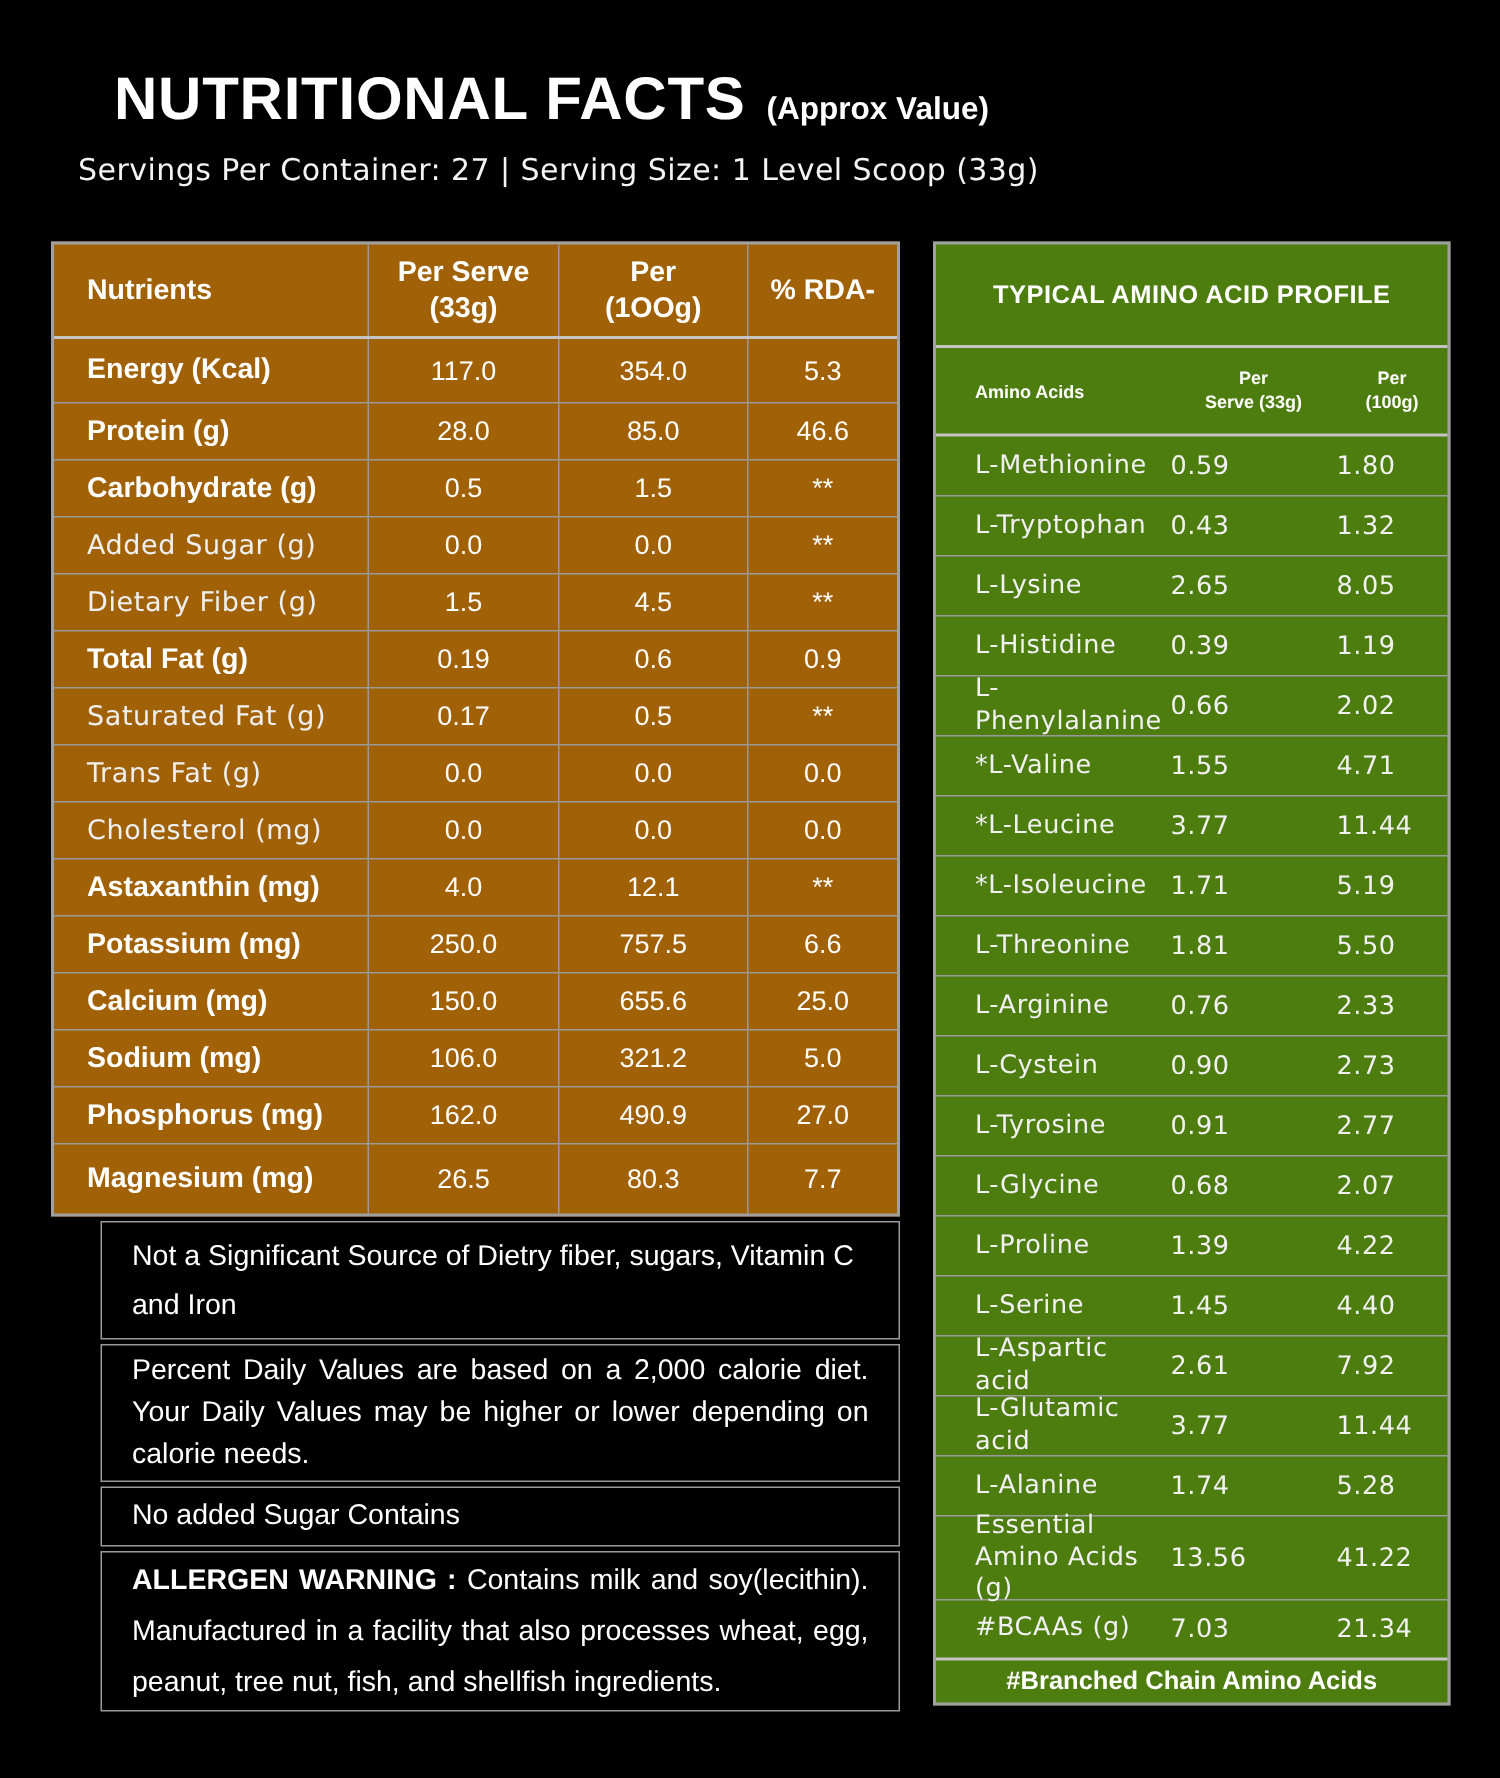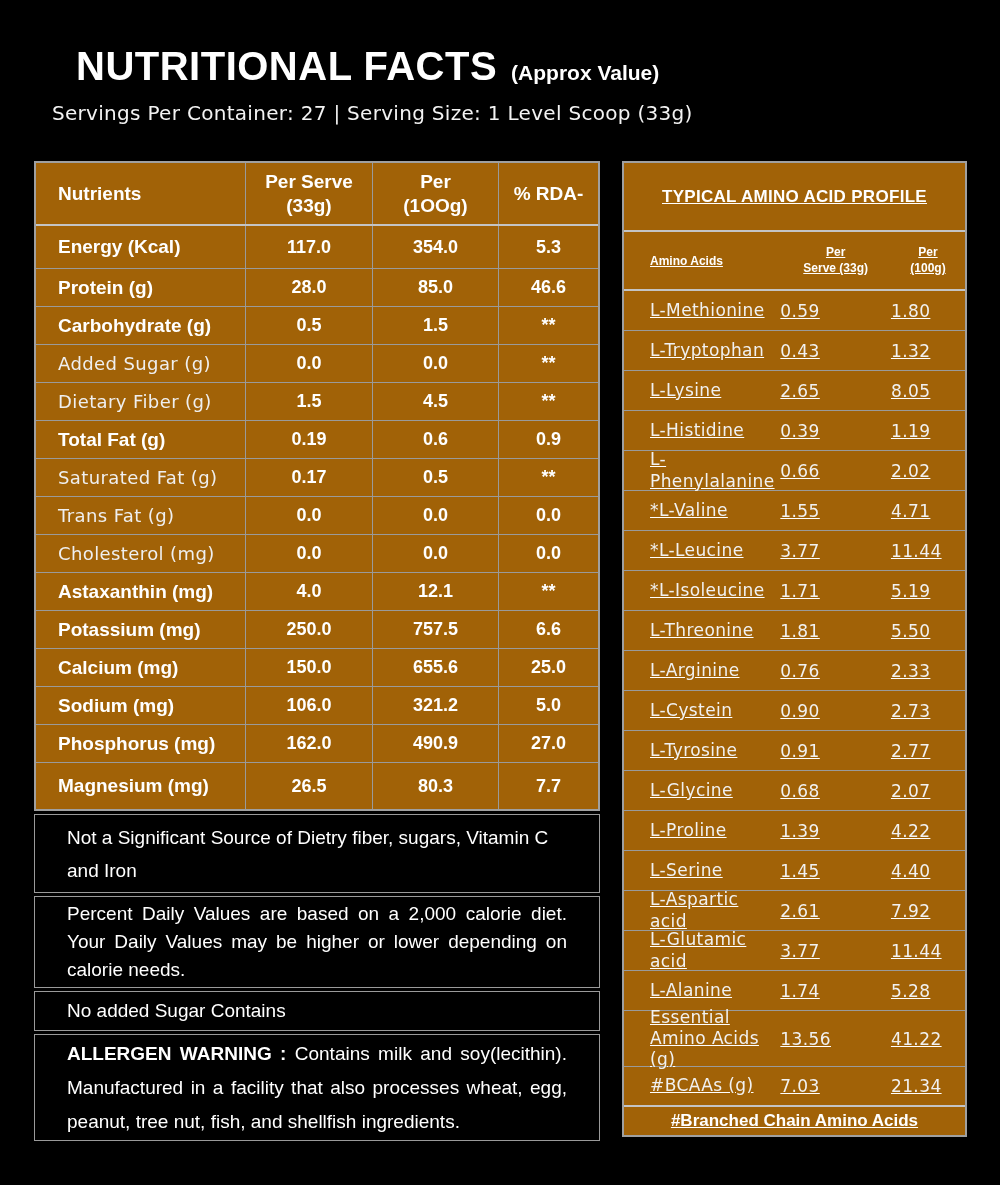--- a/index.html
+++ b/index.html
@@ -32,34 +32,34 @@
   .lhead { height:63px; border-bottom:2px solid #c4c4c4; font-weight:bold; font-size:19px; }
   .lhead .two-line { flex-direction:column; justify-content:center; line-height:1.25; }
   .nrow { height:38px; border-bottom:1px solid #9a9a9a; font-size:19px; }
   .nrows div.nrow:first-of-type { height:43px; }
   .nrows div.nrow:last-of-type { height:46px; border-bottom:none; }
   .nrow .lc-name { font-weight:bold; }
   .nrow.light .lc-name {
     font-family:"DejaVu Sans", sans-serif; font-weight:normal;
     letter-spacing:0.4px; color:#efefef; font-size:18px;
   }
-  .nrow .val { font-weight:bold; font-size:18px; }
+  .nrow .val { font-weight:normal; font-size:18px; }
 
   
-  .note { border:1px solid #9a9a9a; margin-top:3px; padding:6px 32px;
+  .note { border:1px solid #9a9a9a; margin-top:3px; padding:6px 20px;
           display:flex; flex-direction:column; justify-content:center;
-          font-size:19px; }
+          font-size:19px;margin-left:33px; }
   .note-significant { height:79px; line-height:33px; white-space:pre-line; }
   .note-daily { height:92px; line-height:28px; text-align:justify; }
   .note-sugar { height:40px; }
   .note-allergen { height:107px; line-height:34px; text-align:justify; }
   .allergen-label { font-weight:bold; }
 
   
-  .atable { border:2px solid #a0a0a0; background:#a16207; display:flex; flex-direction:column; height:976px;text-decoration:underline; }
+  .atable { border:2px solid #a0a0a0; background:#4d7c0f; display:flex; flex-direction:column; height:976px; }
   .atitle { height:69px; display:flex; align-items:center; justify-content:center;
             font-weight:bold; font-size:17px; border-bottom:2px solid #c4c4c4; letter-spacing:0.3px; }
   .ahead { height:59px; display:flex; align-items:center; border-bottom:2px solid #c4c4c4;
            font-weight:bold; font-size:12px; }
   .ahead .two-line { display:flex; flex-direction:column; justify-content:center;
                      text-align:center; line-height:1.3; }
   .ac-name { width:158px; padding-left:26px; }
   .ac-serve { width:112px; }
   .ac-100 { width:75px; }
   .arow { height:40px; display:flex; align-items:center; border-bottom:1px solid #9a9a9a;

